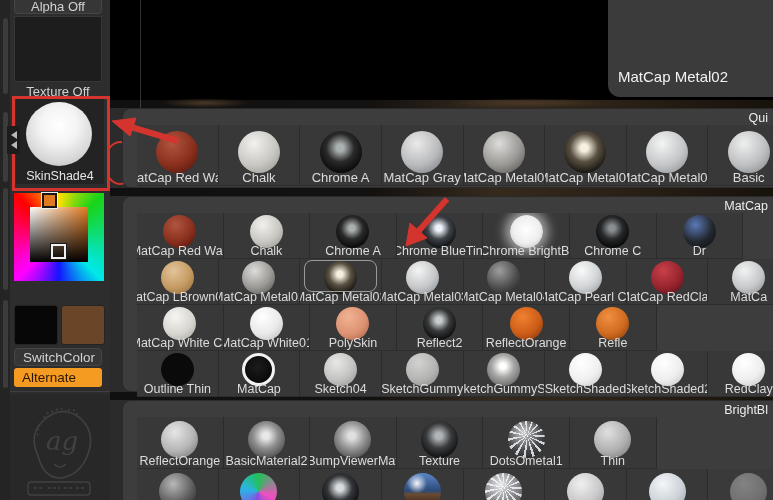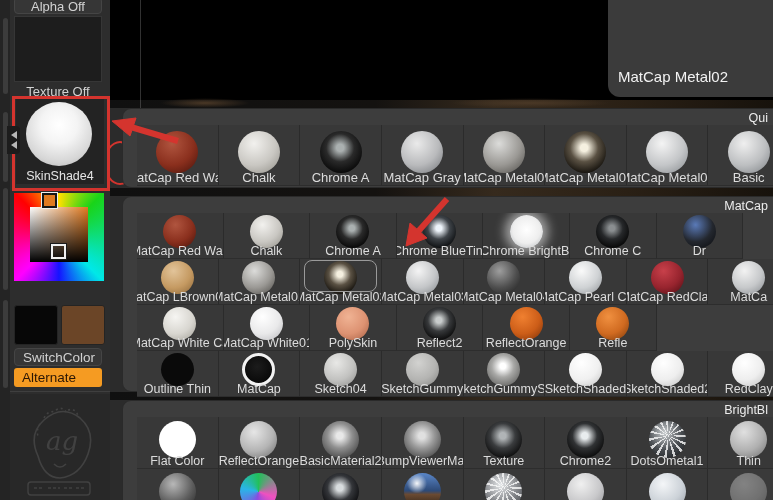--- a/index.html
+++ b/index.html
@@ -307,42 +307,34 @@
               <div class="label">RedClay</div>
             </div>
           </div>
         </div>
     </div>
     <div class="panel panel-s">
       <span class="sec-title">BrightBl</span>
       <div class="rows">
           <div class="row">
             <div class="cell">
-              <div class="sphere" style="background: rgb(255, 255, 255);"></div>
-              <div class="label">Flat Color</div>
-            </div>
-            <div class="cell">
               <div class="sphere" style="background: radial-gradient(circle at 38% 30%, rgb(230, 230, 230), rgb(180, 180, 180) 55%, rgb(106, 106, 106) 100%);"></div>
               <div class="label">ReflectOrange</div>
             </div>
             <div class="cell">
               <div class="sphere" style="background: radial-gradient(circle at 48% 40%, rgb(232, 232, 232) 0%, rgb(232, 232, 232) 11%, rgb(144, 144, 144) 42%, rgb(80, 80, 80) 78%, rgb(46, 46, 46) 100%);"></div>
               <div class="label">BasicMaterial2</div>
             </div>
             <div class="cell">
               <div class="sphere" style="background: radial-gradient(circle at 48% 40%, rgb(224, 224, 224) 0%, rgb(224, 224, 224) 11%, rgb(154, 154, 154) 42%, rgb(85, 85, 85) 78%, rgb(46, 46, 46) 100%);"></div>
               <div class="label">BumpViewerMat</div>
             </div>
             <div class="cell">
               <div class="sphere" style="background: radial-gradient(circle at 48% 40%, rgb(176, 180, 182) 0%, rgb(176, 180, 182) 11%, rgb(58, 60, 62) 42%, rgb(12, 12, 12) 78%, rgb(46, 46, 46) 100%);"></div>
               <div class="label">Texture</div>
-            </div>
-            <div class="cell">
-              <div class="sphere" style="background: radial-gradient(circle at 48% 40%, rgb(232, 236, 238) 0%, rgb(232, 236, 238) 11%, rgb(48, 50, 52) 42%, rgb(10, 10, 10) 78%, rgb(46, 46, 46) 100%);"></div>
-              <div class="label">Chrome2</div>
             </div>
             <div class="cell">
               <div class="sphere" style="background: repeating-conic-gradient(from 15deg at 52% 40%, rgba(250, 250, 250, 0.8) 0deg, rgba(250, 250, 250, 0.8) 8deg, rgba(0, 0, 0, 0) 8deg, rgba(0, 0, 0, 0) 24deg), radial-gradient(circle at 42% 32%, rgb(207, 211, 213), rgb(74, 78, 82) 50%, rgb(18, 20, 22) 100%);"></div>
               <div class="label">DotsOmetal1</div>
             </div>
             <div class="cell">
               <div class="sphere" style="background: radial-gradient(circle at 38% 30%, rgb(224, 224, 224), rgb(176, 176, 176) 55%, rgb(112, 112, 112) 100%);"></div>
               <div class="label">Thin</div>
             </div>
           </div>

